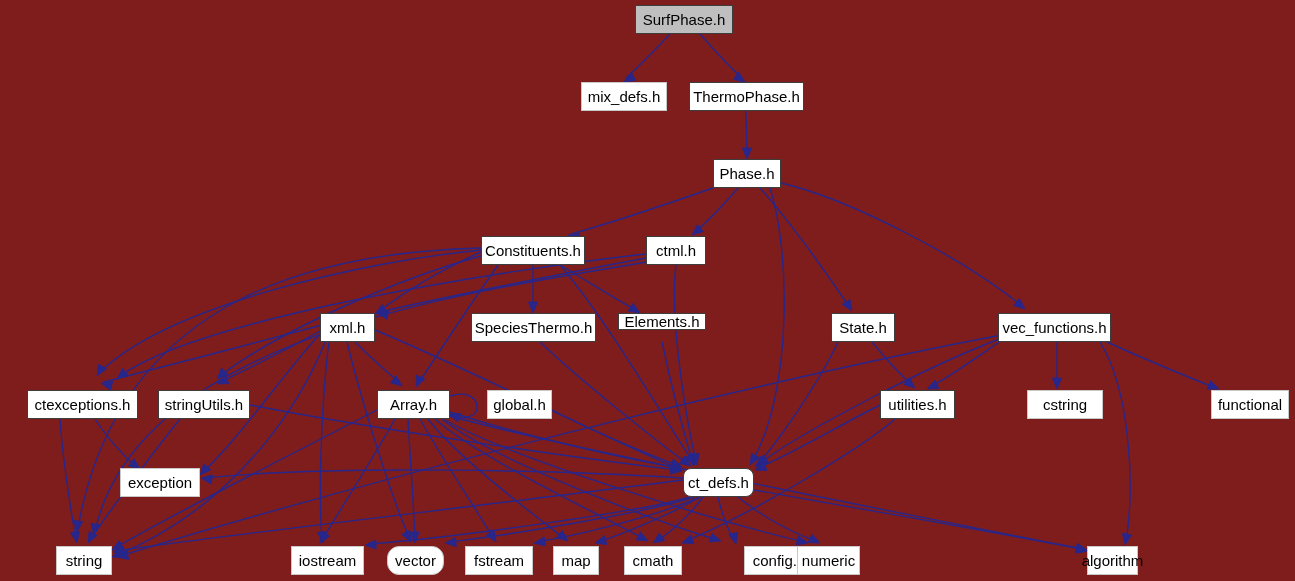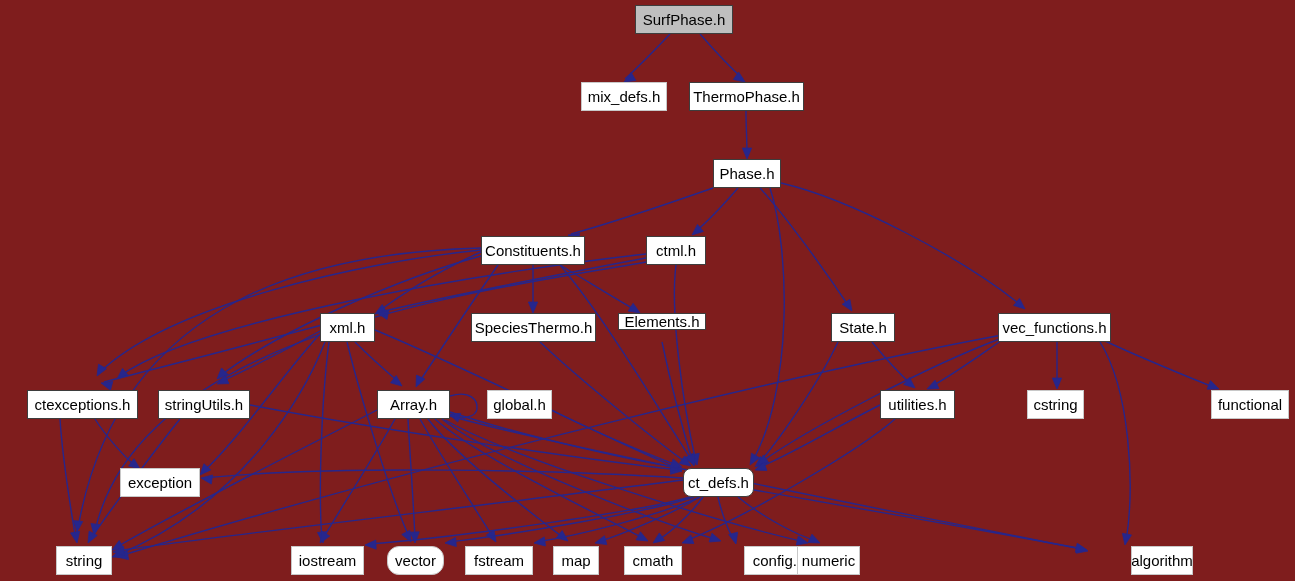--- a/index.html
+++ b/index.html
@@ -238,21 +238,21 @@
       </div>
       <div class="node solid" style="left: 377px; top: 390px; width: 73px; height: 29px;">
         <span class="node-label">Array.h</span>
       </div>
       <div class="node faint" style="left: 487px; top: 390px; width: 65px; height: 29px;">
         <span class="node-label">global.h</span>
       </div>
       <div class="node solid" style="left: 880px; top: 390px; width: 75px; height: 29px;">
         <span class="node-label">utilities.h</span>
       </div>
-      <div class="node faint" style="left: 1027px; top: 390px; width: 57px; height: 29px; align-items: center;">
+      <div class="node faint" style="left: 1027px; top: 390px; width: 76px; height: 29px; align-items: center;">
         <span class="node-label">cstring</span>
       </div>
       <div class="node faint" style="left: 1211px; top: 390px; width: 78px; height: 29px;">
         <span class="node-label">functional</span>
       </div>
       <div class="node faint" style="left: 120px; top: 468px; width: 80px; height: 29px;">
         <span class="node-label">exception</span>
       </div>
       <div class="node solid" style="left: 683px; top: 468px; width: 71px; height: 29px; border-radius: 8px;">
         <span class="node-label">ct_defs.h</span>
@@ -274,17 +274,17 @@
       </div>
       <div class="node faint" style="left: 624px; top: 546px; width: 58px; height: 29px;">
         <span class="node-label">cmath</span>
       </div>
       <div class="node faint" style="left: 744px; top: 546px; width: 70px; height: 29px;">
         <span class="node-label">config.h</span>
       </div>
       <div class="node faint" style="left: 797px; top: 546px; width: 63px; height: 29px;">
         <span class="node-label">numeric</span>
       </div>
-      <div class="node faint" style="left: 1087px; top: 546px; width: 62px; height: 29px; margin-left: 44px;">
+      <div class="node faint" style="left: 1087px; top: 546px; width: 51px; height: 29px;">
         <span class="node-label">algorithm</span>
       </div>
     </div>
 </div>
 
 </body></html>

